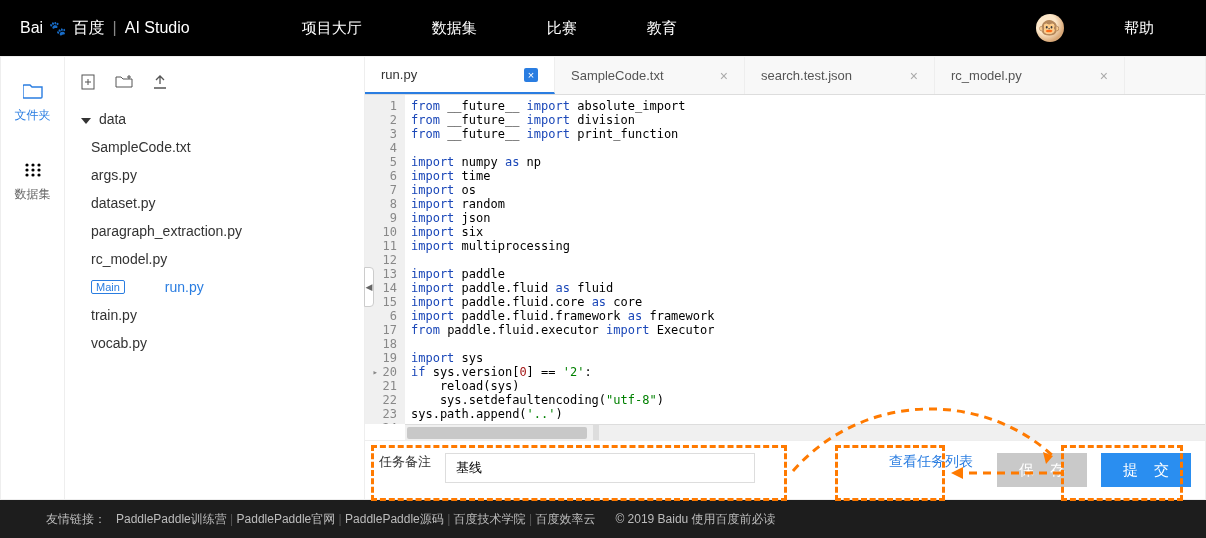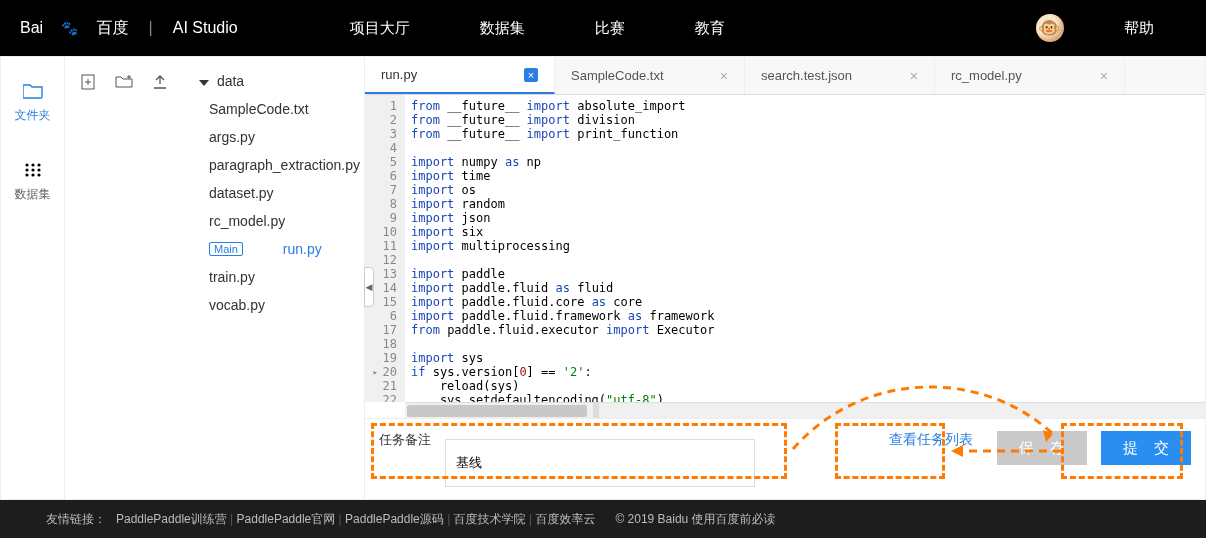--- a/index.html
+++ b/index.html
@@ -1,31 +1,31 @@
 <!DOCTYPE html>
 <html><head>
 <meta charset="utf-8">
 <style>
   * { box-sizing: border-box; margin: 0; padding: 0; }
   body { font-family: "Microsoft YaHei", Arial, sans-serif; font-size: 13px; background: #fff; color: #333; width: 1206px; }
   .header { background: #000; height: 56px; display: flex; align-items: center; padding: 0 20px; color: #fff; }
-  .logo-area { display: flex; align-items: center; gap: 18px; font-size: 16px; font-weight: 500; justify-content: space-between; }
+  .logo-area { display: flex; align-items: center; gap: 6px; font-size: 16px; font-weight: 500; justify-content: space-between; }
   .logo-paw { font-size: 14px; }
   .logo-divider { color:#888; margin:0 2px;}
   .nav { display: flex; gap: 70px; margin-left: 112px; flex:1;}
   .nav-item { color: #fff; font-size: 15px; cursor: pointer; }
   .avatar { width: 28px; height: 28px; border-radius: 50%; background: radial-gradient(circle at 35% 35%, #fce6c8 40%, #d8a878 70%); position:relative; margin-right:60px; display:flex; align-items:center; justify-content:center;}
   .avatar::before{content:"🐵"; font-size:18px;}
   .help { color:#fff; font-size:15px; cursor:pointer; margin-right:32px;}
   .main { display: flex; height: 444px; background:#fff; border:1px solid #eee;}
   .left-rail { width: 64px; border-right: 1px solid #eee; display:flex; flex-direction:column; align-items:center; padding-top:24px;}
   .rail-item { display:flex; flex-direction:column; align-items:center; gap:6px; font-size:12px; color:#666; margin-bottom:36px; cursor:pointer;}
   .rail-item.active{ color:#2a7de1;}
   .rail-icon{ width:20px; height:20px; display:flex; align-items:center; justify-content:center;}
-  .file-panel { width: 300px; border-right: 1px solid #eee; display:flex; flex-direction:row; padding-top:10px;}
+  .file-panel { width: 300px; border-right: 1px solid #eee; display:flex; flex-direction:column; padding-top:10px;}
   .file-toolbar{ display:flex; gap:18px; padding:6px 14px 14px 14px;}
   .tool-icon{ width:18px; height:18px; color:#555; cursor:pointer; display:flex; align-items:center; justify-content:center;}
   .tree{ padding:0 14px; font-size:14px;}
   .tree-row{ padding:6px 2px; cursor:pointer; display:flex; align-items:center; gap:6px;}
   .tree-folder{ padding:6px 2px; cursor:pointer;}
   .chev{ display:inline-block; width:0; height:0;}
   .chev.open{ border-left:5px solid transparent; border-right:5px solid transparent; border-top:6px solid #333; margin-right:4px;}
   .tree-child{ padding-left:10px;}
   .main-badge{ display:inline-block; border:1px solid #2a7de1; color:#2a7de1; font-size:11px; padding:0 4px; border-radius:2px; margin-right:4px;}
   .file-active{ color:#2a7de1;gap:36px;}
@@ -44,21 +44,21 @@
   .code-line{ line-height:14px; height:14px;}
   .kw{ color:#1a47b8; font-weight:normal;}
   .str{ color:#008000;}
   .num{ color:#a31515;}
   .id{ color:#000;}
   .editor-scrollbar{ height:16px; background:#f0f0f0; border-top:1px solid #ddd; position:relative; margin-left:40px;}
   .scroll-thumb{ position:absolute; left:2px; top:2px; height:12px; width:180px; background:#c8c8c8; border-radius:2px;}
   .scroll-track-mark{ position:absolute; left:188px; top:0; width:6px; height:16px; background:#ddd;}
   .bottom-bar{ display:flex; padding:12px 14px; background:#fff; border-top:1px solid #eee; gap:14px; position:relative;}
   .bb-label{ font-size:13px; color:#333;}
-  .bb-input{ width:310px; height:48px; border:1px solid #ddd; padding:0 10px; font-size:13px; font-family:inherit;margin-top:8px;}
+  .bb-input{ width:310px; height:30px; border:1px solid #ddd; padding:0 10px; font-size:13px; font-family:inherit;}
   .bb-spacer{ flex:1;}
   .bb-link{ color:#2a7de1; font-size:14px; cursor:pointer; margin-right:10px;}
   .bb-btn{ width:90px; height:34px; border:none; font-size:15px; letter-spacing:6px; padding-left:6px; cursor:pointer; display:flex; align-items:center; justify-content:center;}
   .bb-save{ background:#c9c9c9; color:#fff; }
   .bb-submit{ background:#2a8ef0; color:#fff;}
   .dashed{ position:absolute; border:3px dashed #ff7a00; pointer-events:none;}
   .dash1{ left:6px; top:4px; width:416px; height:56px;}
   .dash2{ left:470px; top:4px; width:110px; height:56px;}
   .dash3{ left:696px; top:4px; width:122px; height:56px;}
   svg.arrow{ position:absolute; pointer-events:none;}
@@ -143,24 +143,24 @@
         <span>data</span>
       </div>
       <div class="tree-child" id="tree-children">
           <div class="tree-row">
             <span>SampleCode.txt</span>
           </div>
           <div class="tree-row">
             <span>args.py</span>
           </div>
           <div class="tree-row">
+            <span>dataset.py</span>
+          </div>
+          <div class="tree-row">
             <span>paragraph_extraction.py</span>
-          </div>
-          <div class="tree-row">
-            <span>dataset.py</span>
           </div>
           <div class="tree-row">
             <span>rc_model.py</span>
           </div>
           <div class="tree-row file-active">
             <span class="main-badge">Main</span>
             <span>run.py</span>
           </div>
           <div class="tree-row">
             <span>train.py</span>

